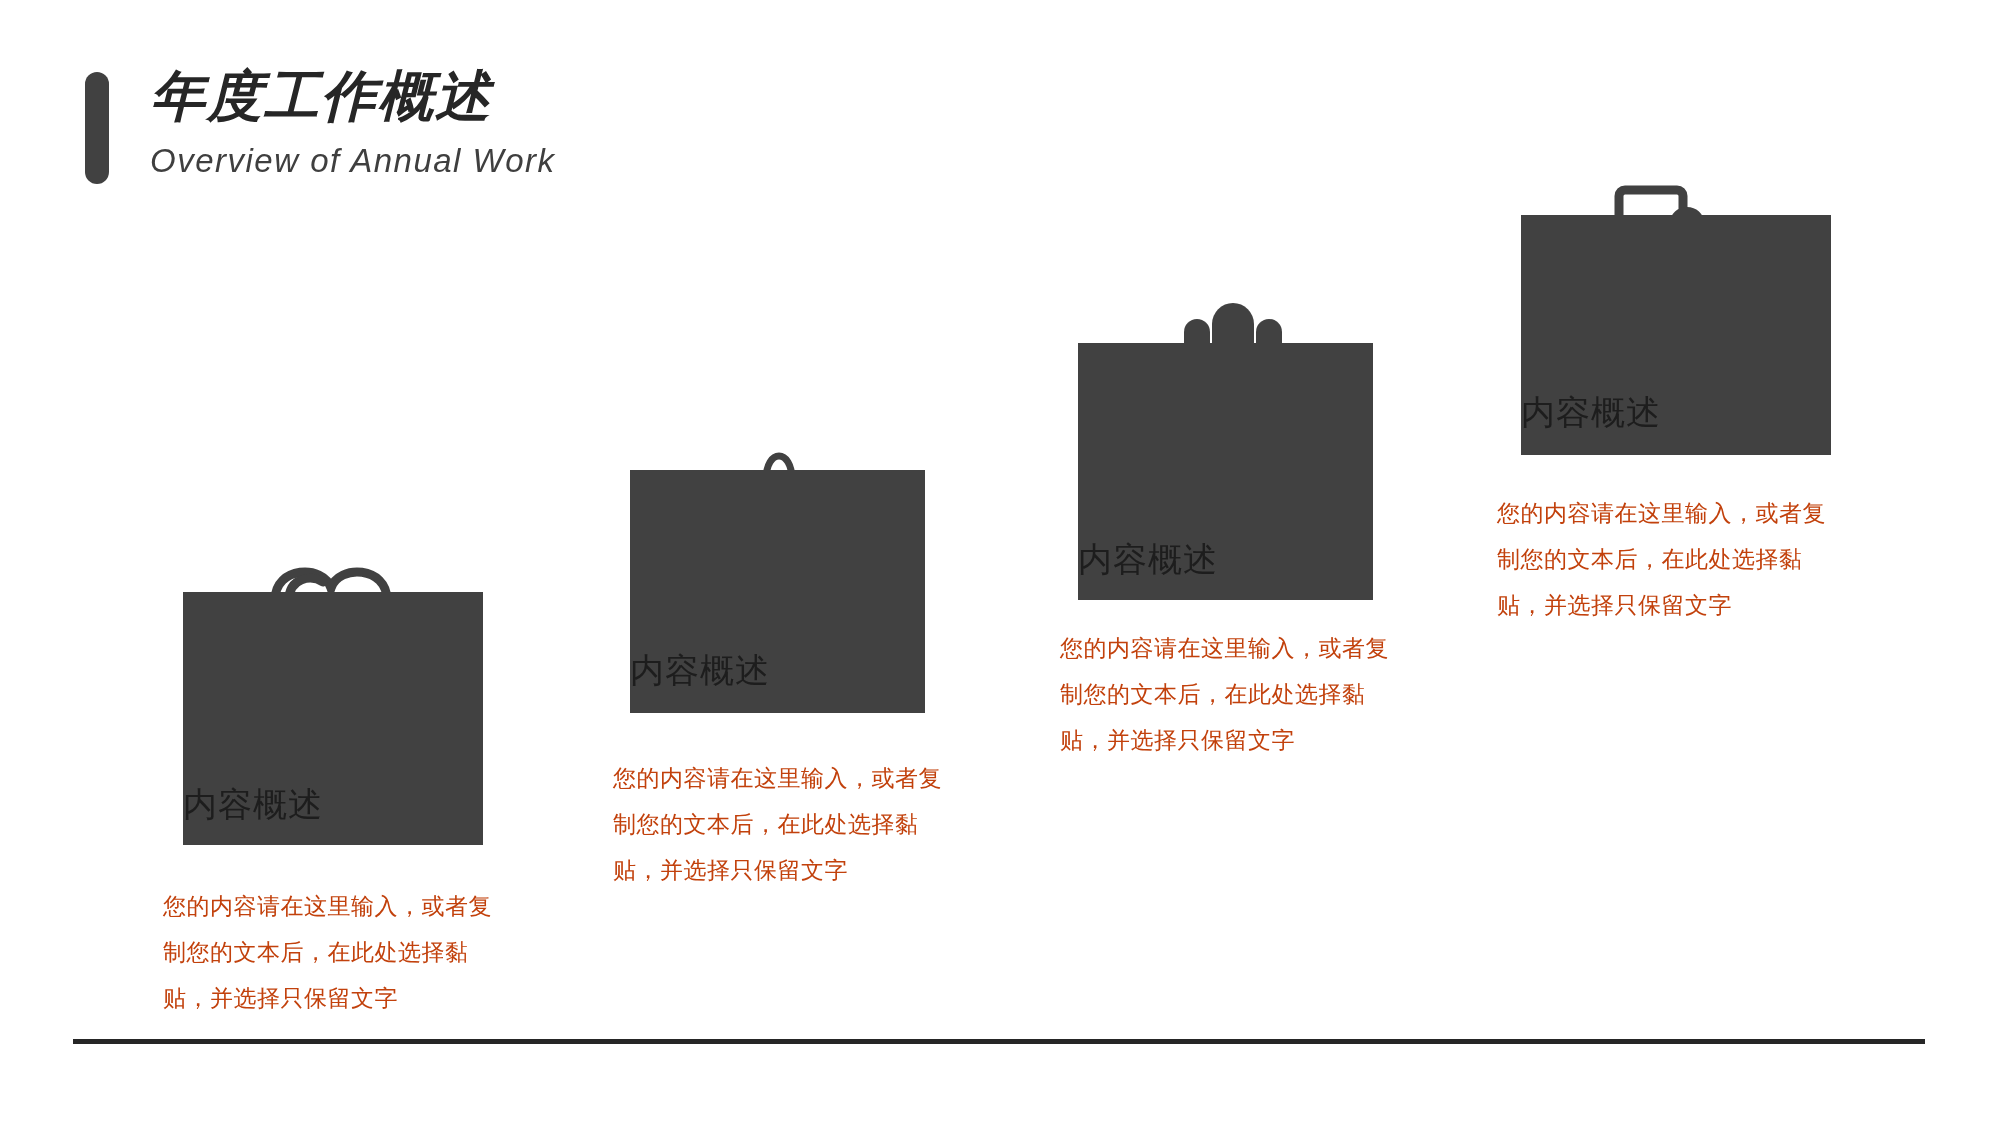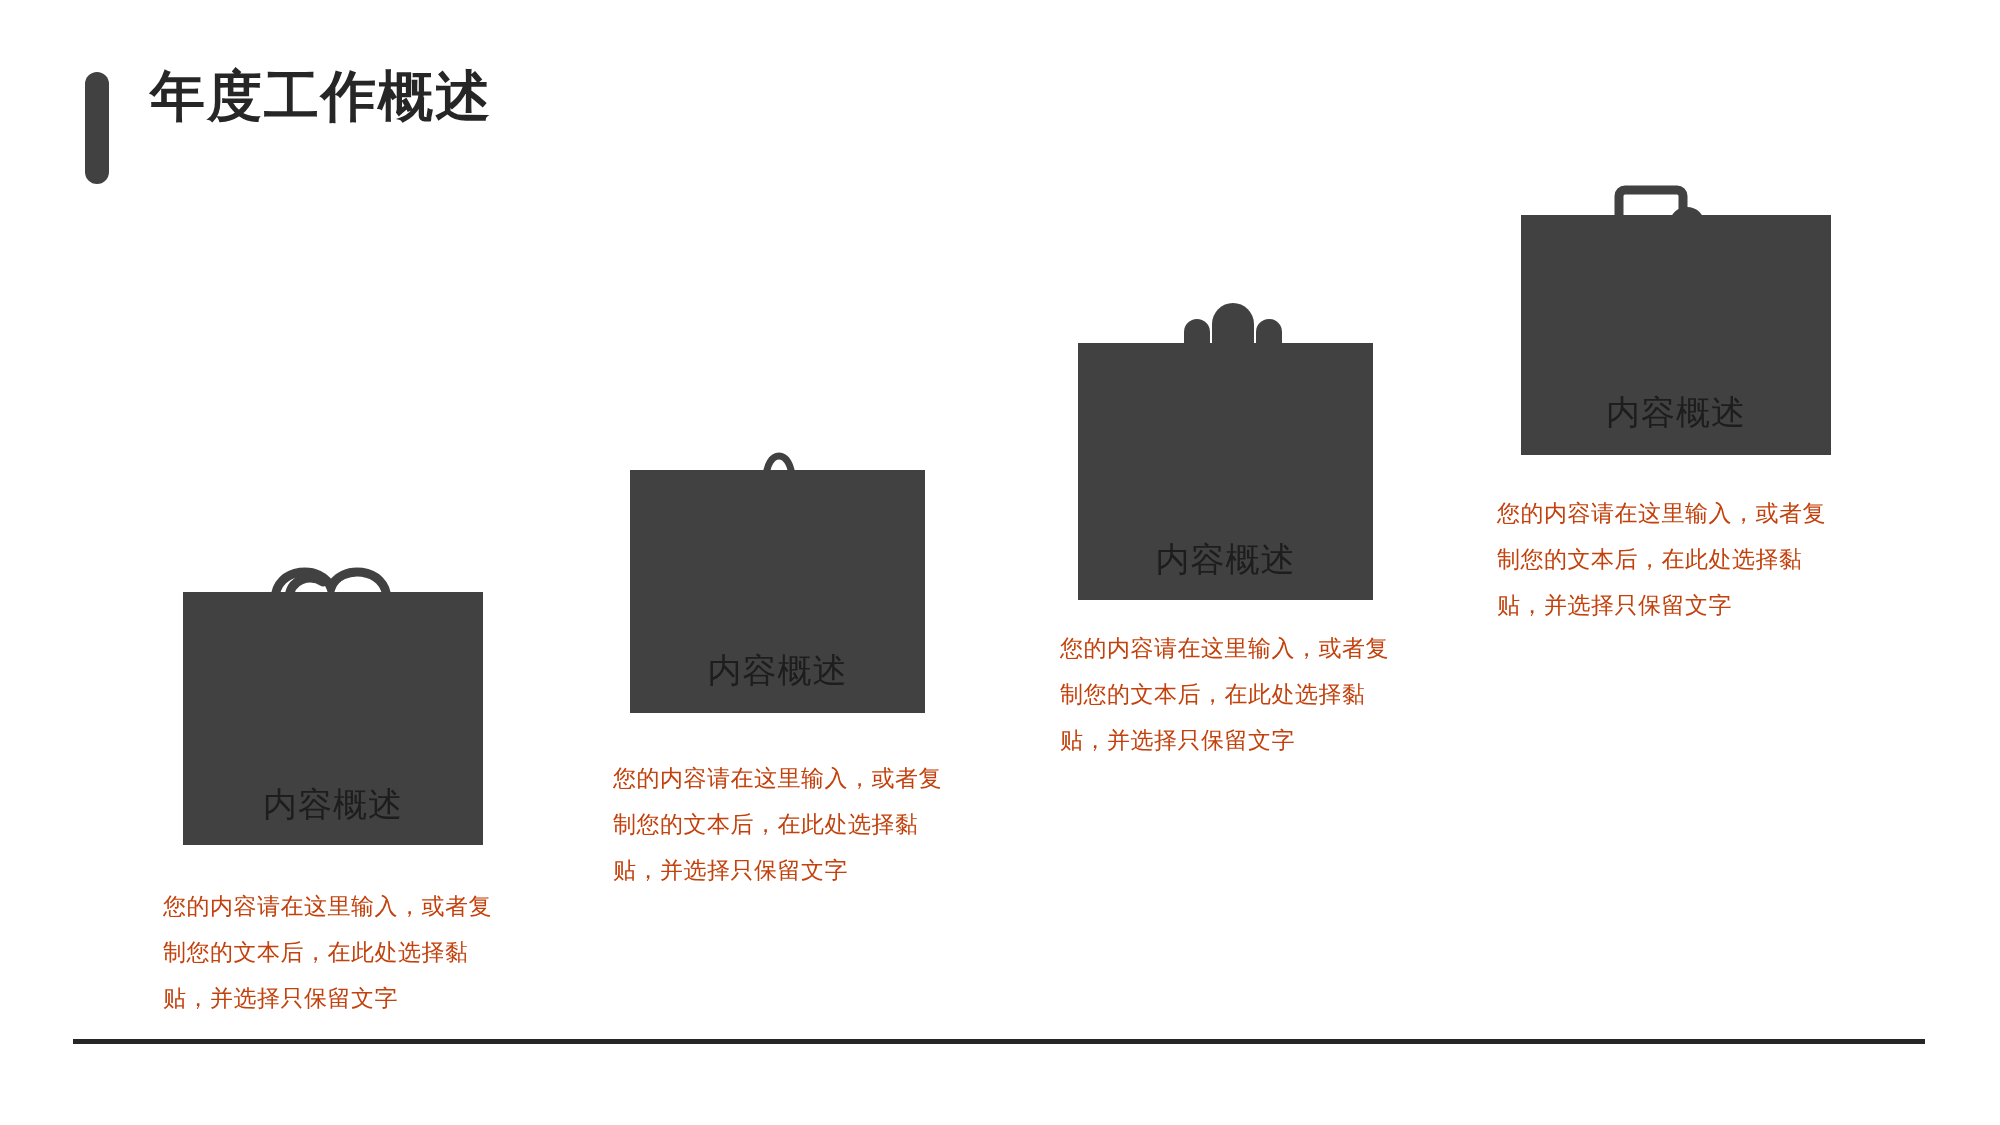--- a/index.html
+++ b/index.html
@@ -37,20 +37,21 @@
     top: 12px;
     width: 24px;
     height: 112px;
     background: #414141;
     border-radius: 12px;
   }
   .title-block {
     position: absolute;
     left: 65px;
     top: 0px;
+    font-style: italic;
   }
   .title-cn {
     font-size: 55px;
     font-weight: bold;
     color: #262626;
     letter-spacing: 2px;
     line-height: 72px;
     white-space: nowrap;
   }
   .title-en {
@@ -78,21 +79,21 @@
   }
   .bag-handle {
     position: absolute;
     left: 0;
     top: 0;
     width: 100%;
   }
   .bag-caption {
     position: absolute;
     width: 100%;
-    text-align: center;
+    text-align: left;
     font-size: 34px;
     font-weight: normal;
     color: #1d1d1d;
     letter-spacing: 1px;
     white-space: nowrap;
   }
   .bag-desc {
     position: absolute;
     font-size: 23px;
     line-height: 46px;
@@ -113,20 +114,21 @@
 </style>
 </head>
 <body>
 
 <div id="slide">
 
   <div class="header">
     <div class="title-accent-bar"></div>
     <div class="title-block">
       <div class="title-cn">年度工作概述</div>
+      <div class="title-en">Overview of Annual Work</div>
     </div>
   </div>
 
   <div class="bag-item" style="left:183px; top:560px;">
     <div class="bag-graphic" style="width:300px; height:285px;">
 
       <svg class="bag-handle" style="height:40px;" viewBox="0 0 300 40" preserveAspectRatio="none">
         <path d="M 92 40 C 92 6, 140 4, 148 28 C 156 4, 204 6, 204 40" fill="none" stroke="#414141" stroke-width="9" stroke-linecap="round"></path>
         <path d="M 106 40 C 106 18, 128 14, 140 22" fill="none" stroke="#414141" stroke-width="9" stroke-linecap="round"></path>
       </svg>

